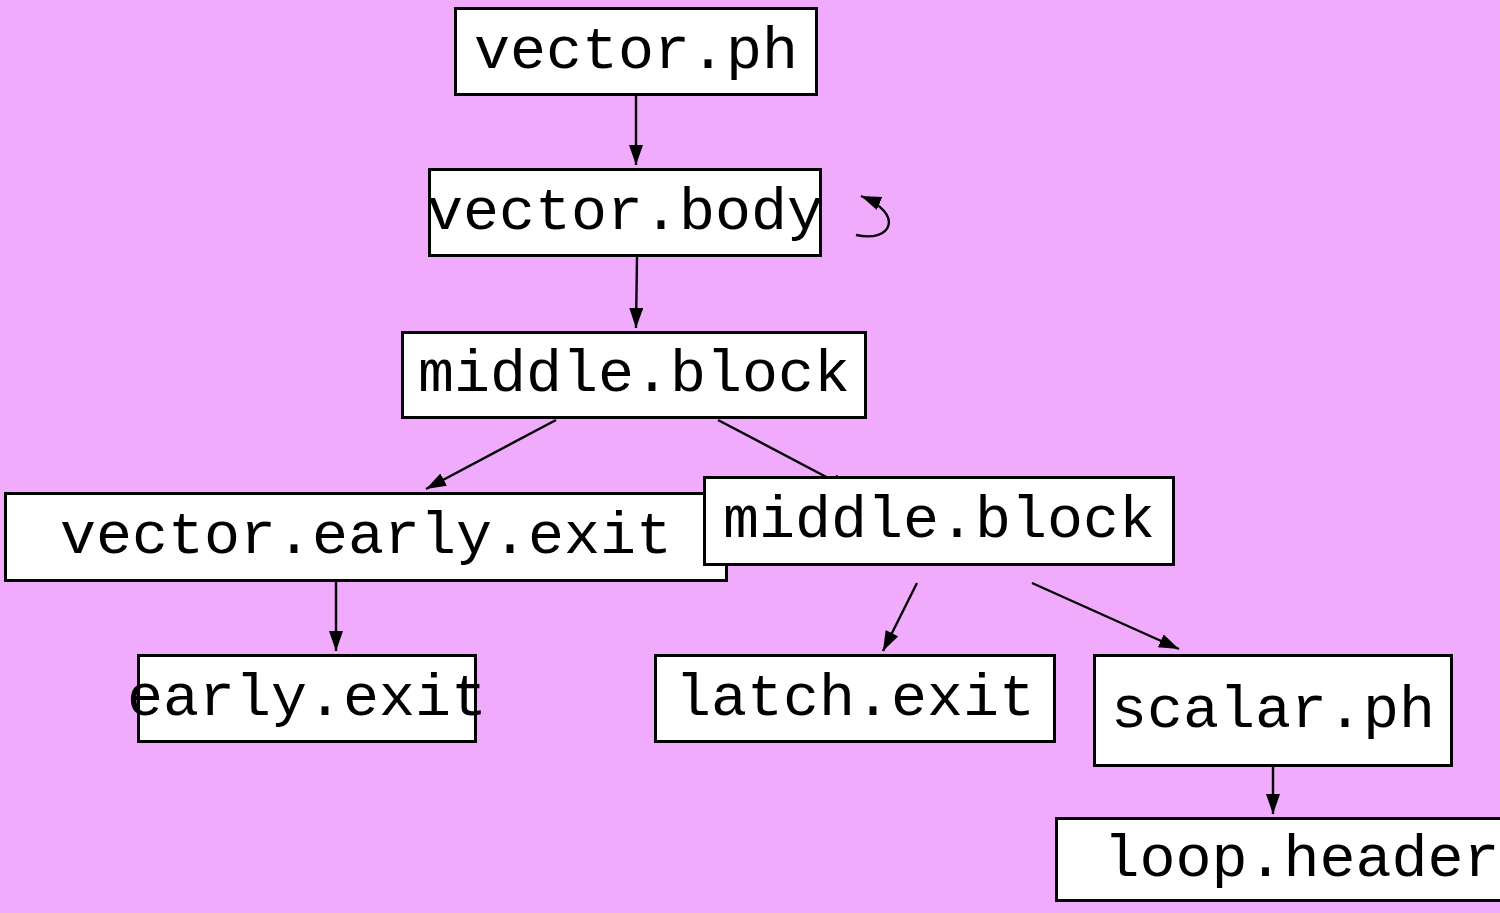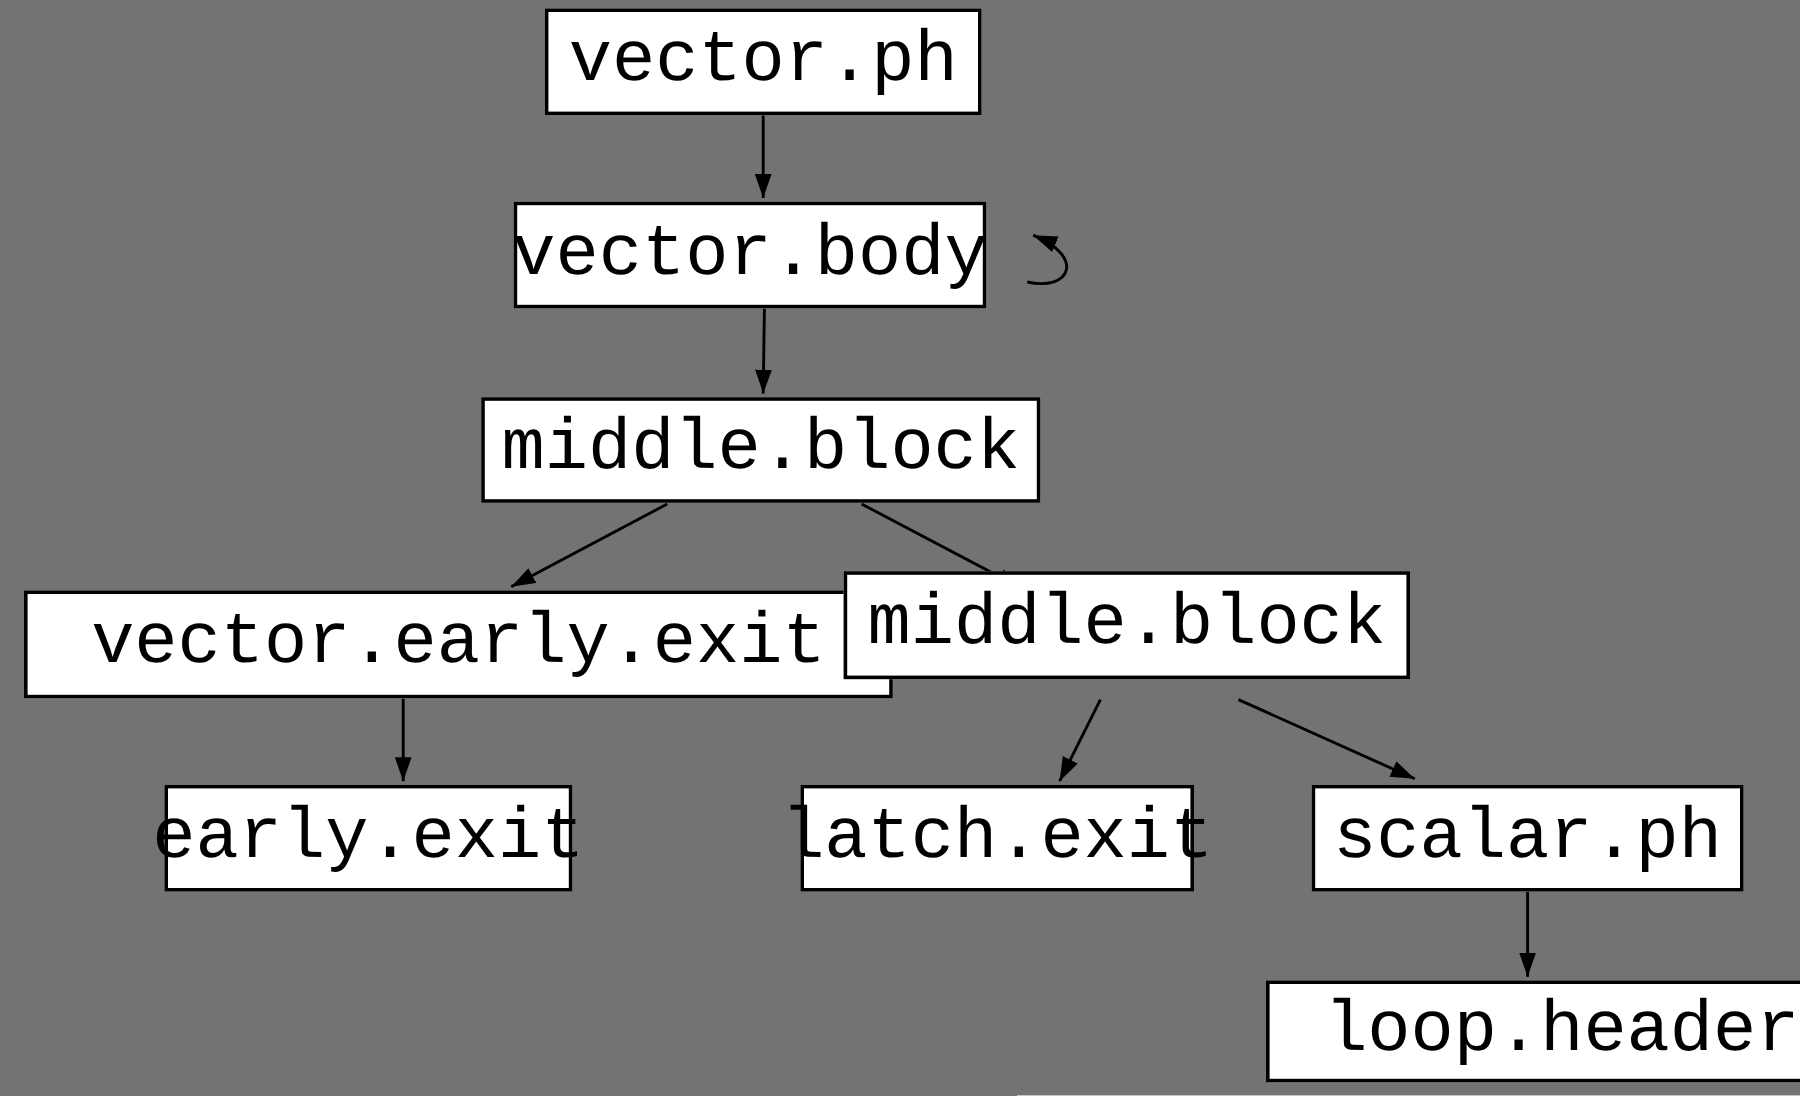--- a/index.html
+++ b/index.html
@@ -7,21 +7,21 @@
     padding: 0;
     background: #ffffff;
     width: 1500px;
     height: 913px;
     overflow: hidden;
   }
   .canvas {
     position: relative;
     width: 1500px;
     height: 913px;
-    background: #737373;
+    background: #f0abfc;
     font-family: "Liberation Mono", "DejaVu Sans Mono", monospace;
   }
   .edges {
     position: absolute;
     left: 0; top: 0;
     width: 1500px;
     height: 913px;
   }
   .edge {
     stroke: #000000;
@@ -37,25 +37,25 @@
     display: flex;
     align-items: center;
     justify-content: center;
     font-size: 60px;
     line-height: 1;
     white-space: nowrap;
   }
   .n-vector-ph         { left: 454px;  top: 7px;   width: 364px; height: 89px; }
   .n-vector-body       { left: 428px;  top: 168px; width: 394px; height: 89px; }
   .n-middle-split      { left: 401px;  top: 331px; width: 466px; height: 88px; }
-  .n-vector-early-exit { left: 20px;    top: 492px; width: 724px; height: 90px; }
+  .n-vector-early-exit { left: 4px;    top: 492px; width: 724px; height: 90px; }
   .n-middle-block      { left: 703px;  top: 476px; width: 472px; height: 90px; }
   .n-early-exit        { left: 137px;  top: 654px; width: 340px; height: 89px; }
-  .n-latch-exit        { left: 654px;  top: 654px; width: 328px; height: 89px; margin-left: 13px; }
-  .n-scalar-ph         { left: 1093px; top: 654px; width: 360px; height: 89px; }
+  .n-latch-exit        { left: 654px;  top: 654px; width: 402px; height: 89px; }
+  .n-scalar-ph         { left: 1093px; top: 654px; width: 360px; height: 113px; }
   .n-loop-header       { left: 1055px; top: 817px; width: 493px; height: 85px; }
 </style>
 </head>
 <body>
 
 <div class="canvas">
 
   <svg class="edges" viewBox="0 0 1500 913" xmlns="http://www.w3.org/2000/svg">
     <defs>
       <marker id="arrow" markerUnits="userSpaceOnUse" markerWidth="22" markerHeight="16" refX="20" refY="7" orient="auto">

